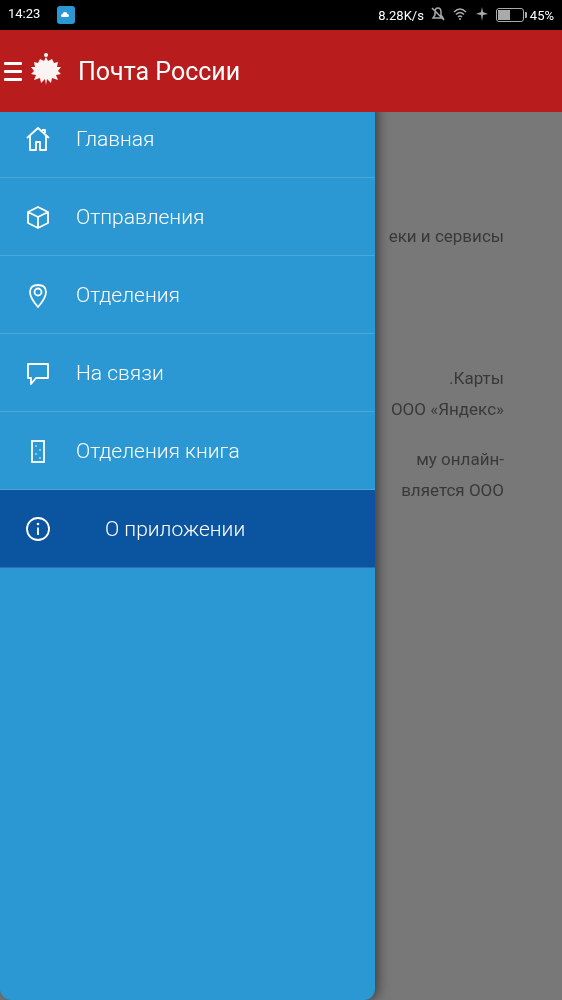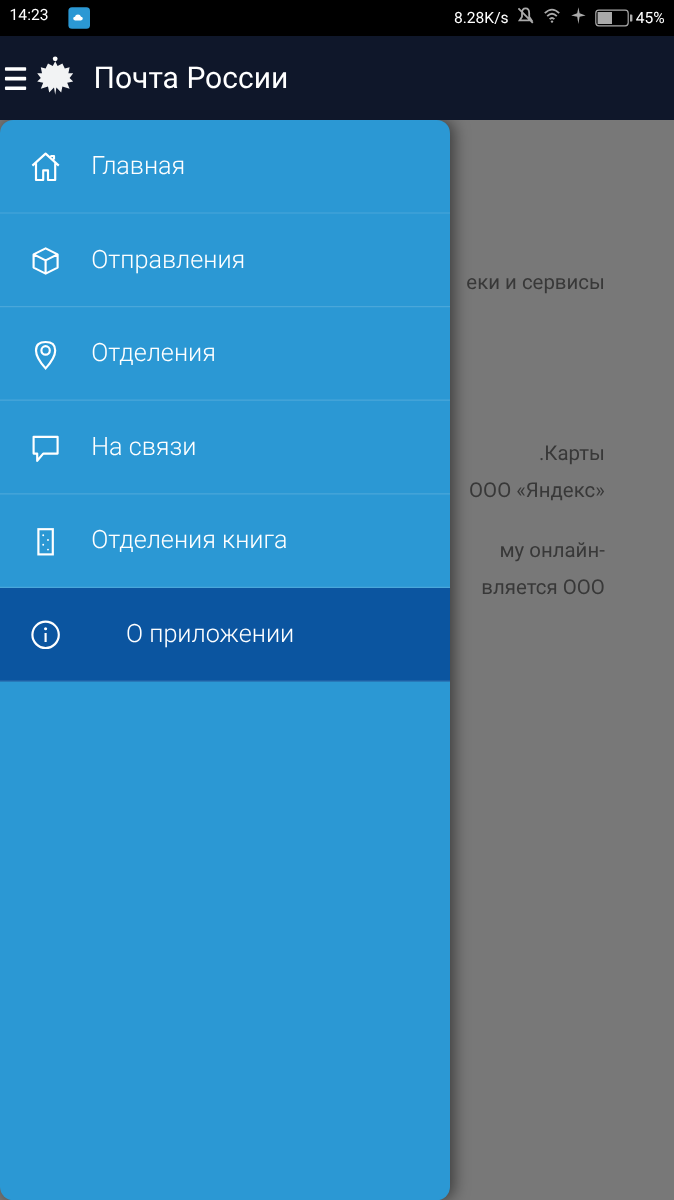--- a/index.html
+++ b/index.html
@@ -39,22 +39,22 @@
       height: 18px;
       display: flex;
       align-items: center;
       justify-content: center;
       background: #2b98d4;
       border-radius: 3px;
     }
     .app-bar {
       position: absolute;
       top: 30px; left: 0; right: 0;
-      height: 70px;
-      background: #0f172a;
+      height: 82px;
+      background: #b91c1c;
       display: flex;
       align-items: center;
       padding-left: 4px;
       z-index: 9;
     }
     .menu-btn {
       width: 18px;
       height: 60px;
       display: flex;
       flex-direction: column;

